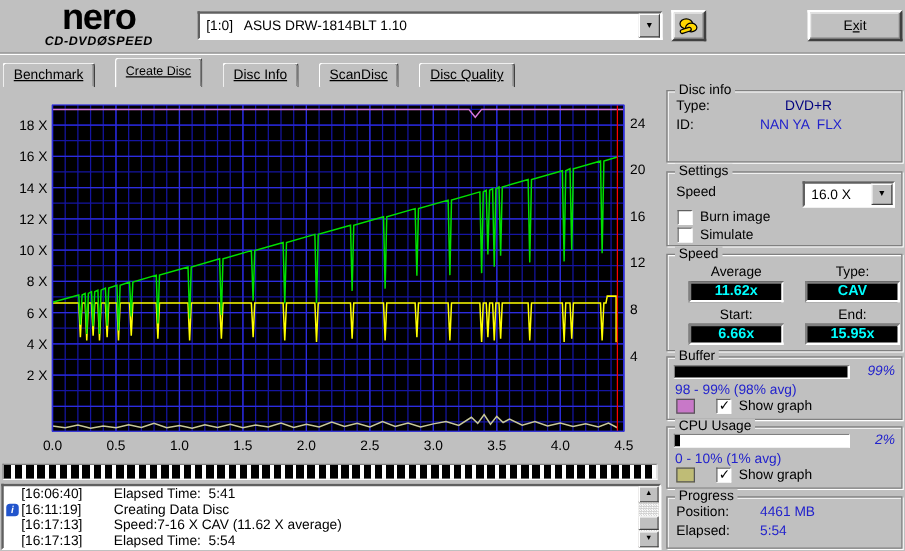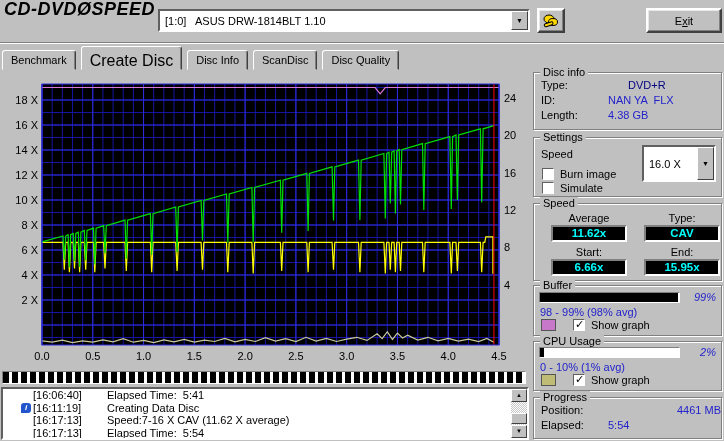--- a/index.html
+++ b/index.html
@@ -6,51 +6,51 @@
   html,body { width:724px; height:441px; }
   body { font-family:"Liberation Sans","DejaVu Sans",sans-serif; font-size:11px; color:#000; }
   .window { position:relative; width:724px; height:441px; background:#C0C0C0; overflow:hidden; }
 
   
   .toolbar { position:absolute; left:0; top:0; width:724px; height:44px; }
   .toolbar-divider { position:absolute; left:0; top:42px; width:724px; height:2px;
                      border-top:1px solid #808080; border-bottom:1px solid #fff; }
   .logo { position:absolute; left:4px; top:2px; width:150px; text-align:center; }
   .logo-nero { font-size:29px; font-weight:bold; letter-spacing:-1px; line-height:25px; }
-  .logo-sub { font-size:18px; font-weight:bold; font-style:italic; letter-spacing:0.5px; line-height:14px; white-space:nowrap; }
+  .logo-sub { font-size:10px; font-weight:bold; font-style:italic; letter-spacing:0.5px; line-height:14px; white-space:nowrap; }
   .combo { position:absolute; background:#fff; border:2px solid; border-color:#606060 #fff #fff #606060; display:flex; align-items:center; }
   .combo-main { left:158px; top:9px; width:372px; height:23px; }
   .combo-text { flex:1; padding-left:5px; white-space:pre; overflow:hidden; }
   .combo-btn { width:17px; height:100%; background:#C0C0C0; border:1px solid; border-color:#fff #404040 #404040 #fff;
                display:flex; align-items:center; justify-content:center; font-size:7px; }
   .btn { position:absolute; background:#C0C0C0; border:2px solid; border-color:#fff #404040 #404040 #fff;
          box-shadow:inset -1px -1px 0 #808080, inset 1px 1px 0 #e8e8e8;
          display:flex; align-items:center; justify-content:center; font-size:11px; }
   .btn-wand   { left:537px; top:8px; width:28px; height:25px; }
   .btn-start  { left:568px; top:8px; width:72px; height:25px; color:#808080; text-shadow:1px 1px 0 #fff; }
   .btn-exit   { left:646px; top:8px; width:76px; height:25px; }
   .u { text-decoration:underline; }
 
   
   .tabs { position:absolute; left:2px; top:46px; height:24px; display:flex; align-items:flex-end; }
-  .tab { height:20px; padding:3px 8px 0 8px; margin-right:5px; background:#C0C0C0;
+  .tab { height:20px; padding:3px 8px 0 8px; margin-right:16px; background:#C0C0C0;
          border:1px solid; border-color:#fff #404040 #C0C0C0 #fff; border-radius:3px 3px 0 0;
-         box-shadow:inset -1px 0 0 #808080; white-space:nowrap; }
-  .tab.active { height:24px; padding-top:5px; font-size:16px; z-index:2; position:relative;
+         box-shadow:inset -1px 0 0 #808080; white-space:nowrap;text-decoration:underline; }
+  .tab.active { height:24px; padding-top:5px; font-size:10px; z-index:2; position:relative;
                 box-shadow:inset -1px 0 0 #808080, 0 2px 0 #C0C0C0; }
 
   
   .chart-wrap { position:absolute; left:0; top:64px; width:530px; height:300px; }
 
   
   .stripebar { position:absolute; left:2px; top:371px; width:524px; height:13px;
                border:1px solid; border-color:#808080 #fff #fff #808080;
                background:repeating-linear-gradient(90deg,#000 0 6px,#fff 6px 9px); }
   .logbox { position:absolute; left:1px; top:387px; width:528px; height:53px; background:#fff;
-            border:2px solid; border-color:#606060 #fff #fff #606060; overflow:hidden;padding-left:16px; }
+            border:2px solid; border-color:#606060 #fff #fff #606060; overflow:hidden; }
   .logrow { display:flex; height:12.5px; line-height:12px; align-items:center; }
   .log-icon-col { width:14px; display:flex; justify-content:center; }
   .info-badge { width:10px; height:10px; background:#2255cc; color:#fff; border-radius:3px 3px 3px 0;
                 font-size:8px; font-weight:bold; line-height:10px; text-align:center; font-style:italic; }
   .log-time { width:60px; white-space:pre; }
   .log-text { white-space:pre; padding-left:14px; }
   .scrollbar { position:absolute; right:0; top:0; width:16px; height:100%; background:#d4d0c8; }
   .sb-btn { position:absolute; left:0; width:16px; height:13px; background:#C0C0C0;
             border:1px solid; border-color:#fff #404040 #404040 #fff; font-size:6px; text-align:center; line-height:11px; }
   .sb-up { top:0; } .sb-down { bottom:0; }
@@ -67,21 +67,21 @@
   .g-settings { top:137px; height:60px; }
   .g-speed    { top:203px; height:78px; }
   .g-buffer   { top:285px; height:51px; }
   .g-cpu      { top:341px; height:50px; }
   .g-progress { top:397px; height:42px; }
   .inforow { display:flex; padding-left:7px; margin-top:3px; }
   .inforow .lbl { width:67px; }
   .val-blue { color:#2222cc; white-space:pre; }
   .val-navy { color:#000080; white-space:pre;padding-left:20px; }
 
-  .speed-select { position:absolute; right:5px; top:7px; width:74px; height:37px; }
+  .speed-select { position:absolute; right:5px; top:7px; width:74px; height:21px; }
   .checkrow { position:absolute; display:flex; align-items:center; }
   .checkbox { width:12px; height:12px; background:#fff; border:1px solid; border-color:#606060 #fff #fff #606060;
               margin-right:6px; position:relative; flex:none; }
   .checkbox.checked::before { content:"\2713"; position:absolute; left:1px; top:-2px; font-size:11px; font-weight:bold; }
 
   .cell { position:absolute; width:76px; text-align:center; }
   .dispbox { position:absolute; width:76px; height:17px; background:#000;
              border:2px solid; border-color:#808080 #fff #fff #808080;
              color:#00FFFF; font-weight:bold; font-size:11.5px; text-align:center; line-height:13px; }
 
@@ -91,20 +91,21 @@
   .meter-pct { position:absolute; right:5px; color:#2222cc;font-style:italic; }
   .swatch { position:absolute; left:7px; width:15px; height:12px; border:1px solid #555; }
 </style>
 </head>
 <body>
 
 <div class="window">
 
   <div class="toolbar">
     <div class="logo">
+      <div class="logo-nero">nero</div>
       <div class="logo-sub"><span>CD-DVD</span><span>Ø</span><span>SPEED</span></div>
     </div>
     <div class="combo combo-main">
       <span class="combo-text">[1:0]   ASUS DRW-1814BLT 1.10</span>
       <span class="combo-btn">
           <span>▼</span>
         </span>
     </div>
     <div class="btn btn-wand">
       <svg width="18" height="16" viewBox="0 0 18 16">
@@ -286,24 +287,20 @@
   <div class="group g-discinfo">
     <div class="legend">Disc info</div>
     <div class="inforow" style="margin-top:6px;">
         <span class="lbl">Type:</span>
         <span class="val-navy">DVD+R</span>
       </div>
     <div class="inforow">
         <span class="lbl">ID:</span>
         <span class="val-blue">NAN YA  FLX</span>
       </div>
-    <div class="inforow">
-        <span class="lbl">Length:</span>
-        <span class="val-blue">4.38 GB</span>
-      </div>
   </div>
 
   <div class="group g-settings">
     <div class="legend">Settings</div>
     <div style="position:absolute;left:7px;top:10px;">Speed</div>
     <div class="combo speed-select">
       <span class="combo-text">16.0 X</span>
       <span class="combo-btn">
           <span>▼</span>
         </span>
@@ -353,21 +350,21 @@
     <div style="position:absolute;left:6px;top:19px;color:#2222cc;">0 - 10% (1% avg)</div>
     <div class="swatch" style="top: 32px; background: rgb(191, 188, 118);"></div>
     <div class="checkrow" style="left:39px;top:32px;">
       <span class="checkbox checked"></span>
       <span>Show graph</span>
     </div>
   </div>
 
   <div class="group g-progress">
     <div class="legend">Progress</div>
-    <div class="inforow" style="margin-top:6px;justify-content:space-between;">
+    <div class="inforow" style="margin-top:6px;">
         <span class="lbl">Position:</span>
         <span class="val-blue">4461 MB</span>
       </div>
     <div class="inforow">
         <span class="lbl">Elapsed:</span>
         <span class="val-blue">5:54</span>
       </div>
   </div>
 
 </div>

